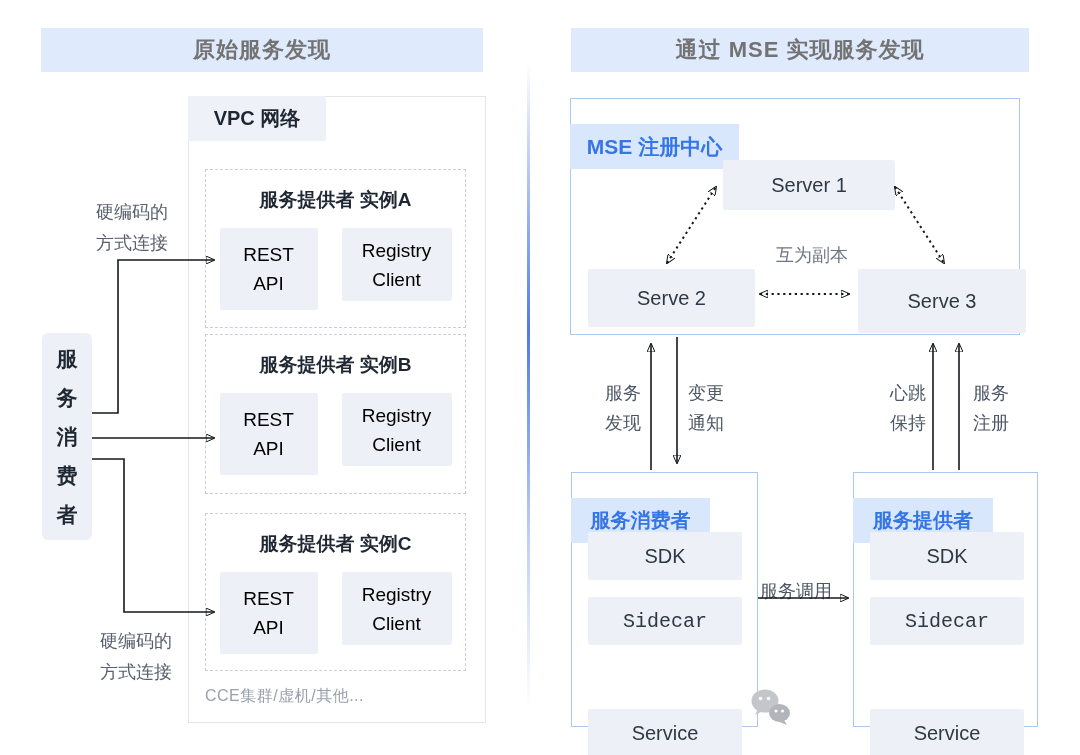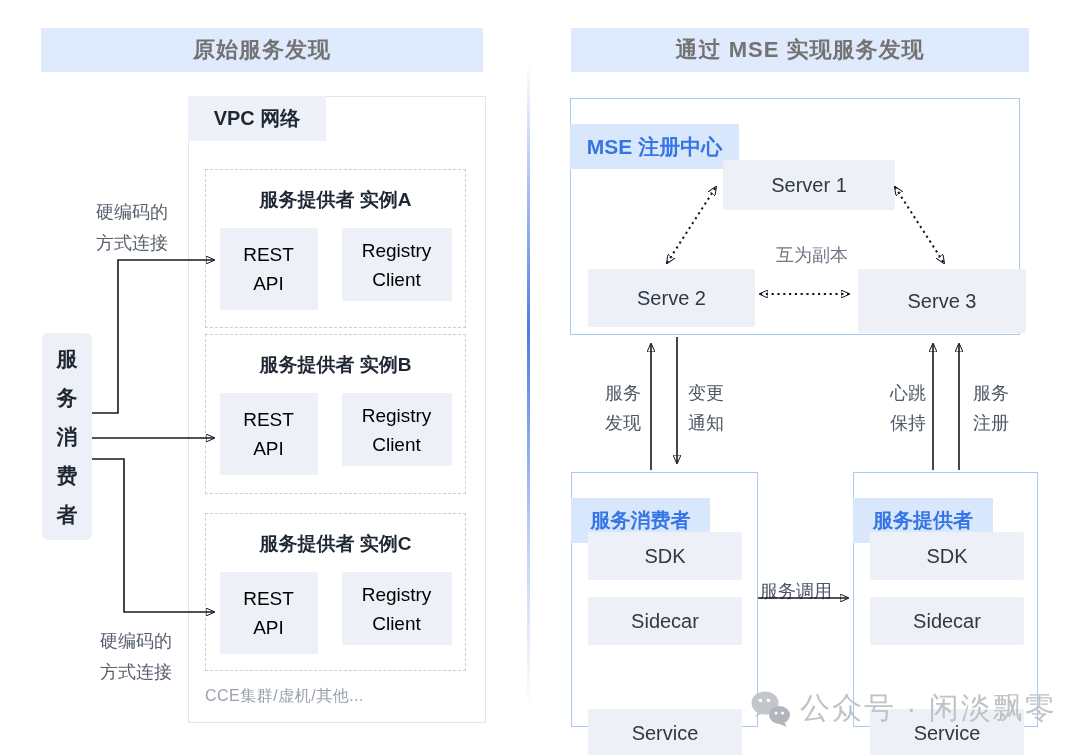--- a/index.html
+++ b/index.html
@@ -55,21 +55,21 @@
   #f-notify{left:682px;top:378px;}
   #f-heartbeat{left:884px;top:378px;}
   #f-register{left:967px;top:378px;}
   #f-invoke{position:absolute;left:760px;top:579px;width:86px;text-align:left;font-size:18px;
             color:#4d5765;}
   #consumer-panel{left:571px;top:472px;width:187px;height:255px;}
   #provider-panel{left:853px;top:472px;width:185px;height:255px;}
   #consumer-chip{width:139px;font-size:20px;}
   #provider-chip{width:140px;font-size:20px;}
   .stack-item{left:16px;width:154px;height:48px;}
-  .it1{top:59px;} .it2{top:124px;} .it3{top:188px;margin-top:48px;}
+  .it1{top:59px;} .it2{top:124px;font-family:Liberation Mono, monospace;} .it3{top:188px;margin-top:48px;}
   
   #wires{position:absolute;left:0;top:0;width:1080px;height:755px;z-index:3;pointer-events:none;}
   #wires path{fill:none;stroke:#14181f;}
   .solid{stroke-width:1.6px;}
   .dotted{stroke-width:2px;stroke-dasharray:2.2 3.6;}
   
   #watermark{position:absolute;left:750px;top:688px;display:flex;align-items:center;gap:8px;z-index:5;}
   #watermark .wm-text{font-size:30px;color:#bfc2c7;letter-spacing:2px;white-space:nowrap;}
 </style>
 </head>
@@ -210,16 +210,15 @@
     <svg width="42" height="38" viewBox="0 0 42 38">
       <ellipse cx="15" cy="13" rx="13.5" ry="11.5" fill="#c3c6cb"></ellipse>
       <path d="M8 21 L5 27 L13 23 z" fill="#c3c6cb"></path>
       <circle cx="10.5" cy="10.5" r="1.8" fill="#ffffff"></circle>
       <circle cx="18.5" cy="10.5" r="1.8" fill="#ffffff"></circle>
       <ellipse cx="29.5" cy="25" rx="10.5" ry="9" fill="#b2b5bb"></ellipse>
       <path d="M34 32 L37 37 L29.5 34 z" fill="#b2b5bb"></path>
       <circle cx="26" cy="23" r="1.5" fill="#ffffff"></circle>
       <circle cx="32.5" cy="23" r="1.5" fill="#ffffff"></circle>
     </svg>
-    <span class="wm-text">公众号 · 闲淡飘零</span>
   </div>
 
 </div>
 
 </body></html>

